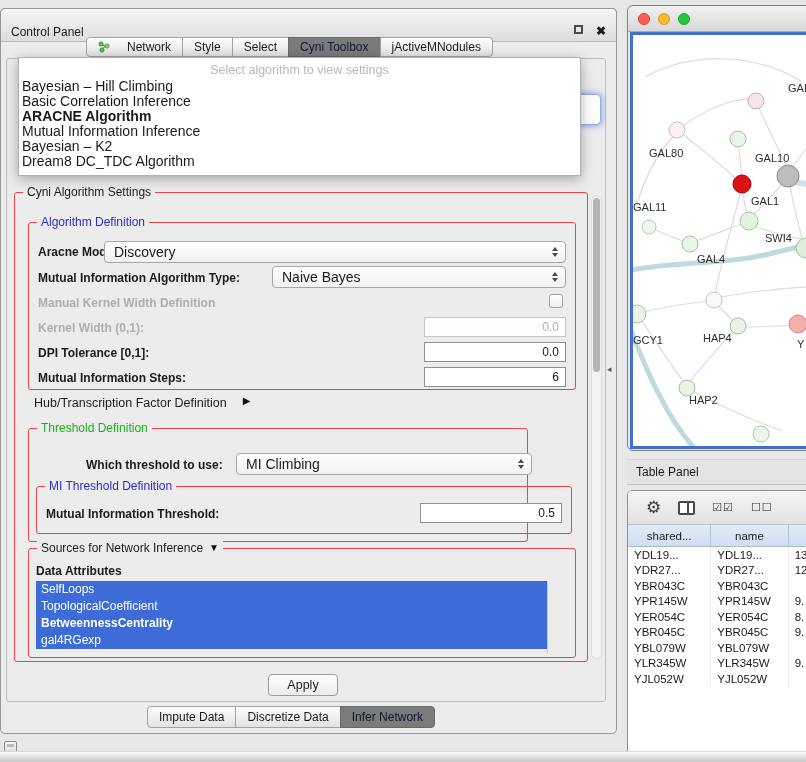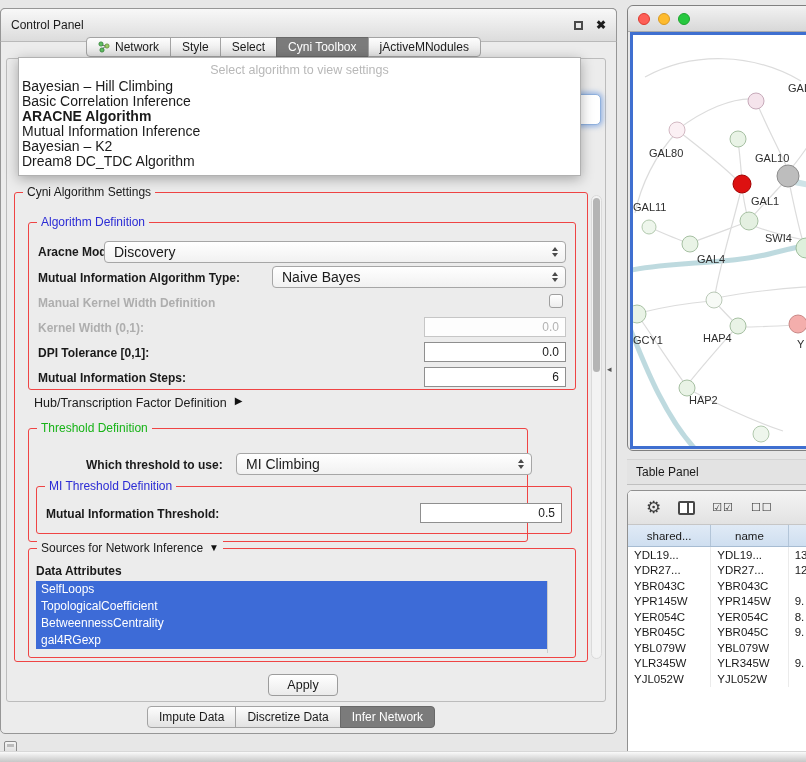--- a/index.html
+++ b/index.html
@@ -2,42 +2,42 @@
 <html><head>
 <meta charset="utf-8">
 <style>
 *{margin:0;padding:0;box-sizing:border-box}
 html,body{width:806px;height:762px}
 body{position:relative;overflow:hidden;background:#e7e7e7;font-family:"Liberation Sans",sans-serif;color:#1a1a1a}
 .lbl{position:absolute;font-size:12px;font-weight:bold;white-space:nowrap}
 .lbl.dis{color:#aeaeae}
 
 .cp-window{position:absolute;left:0;top:8px;width:617px;height:726px;background:#ececec;border:1px solid #969696;border-radius:5px}
-.cp-titlebar{position:absolute;left:0;top:8px;width:617px;height:23px;background:linear-gradient(#f8f8f8,#dcdcdc);border:1px solid #969696;border-bottom:1px solid #b9b9b9;border-radius:5px 5px 0 0;display:flex;align-items:center;padding:16px 10px;font-size:12px}
+.cp-titlebar{position:absolute;left:0;top:8px;width:617px;height:23px;background:linear-gradient(#f8f8f8,#dcdcdc);border:1px solid #969696;border-bottom:1px solid #b9b9b9;border-radius:5px 5px 0 0;display:flex;padding:16px 10px;font-size:12px}
 .cp-float-icon{width:9px;height:9px;border:2px solid #4a4a4a;margin-left:auto;margin-right:13px}
 .cp-close{font-size:12px;font-weight:bold;color:#1d1d1d;line-height:1;cursor:default}
 .tab-bar{position:absolute;display:flex;left:86px;top:37px;z-index:2}
-.tab{display:flex;align-items:center;gap:5px;height:20px;padding:0 11px;font-size:12px;background:linear-gradient(#fdfdfd,#e2e2e2);border:1px solid #a3a3a3;margin-left:-1px;color:#1a1a1a;white-space:nowrap}
+.tab{display:flex;align-items:center;gap:17px;height:20px;padding:0 11px;font-size:12px;background:linear-gradient(#fdfdfd,#e2e2e2);border:1px solid #a3a3a3;margin-left:-1px;color:#1a1a1a;white-space:nowrap}
 .tab:first-child{border-radius:4px 0 0 4px;margin-left:0}
 .tab:last-child{border-radius:0 4px 4px 0}
-.tab.selected{background:#7b7b7b;color:#ffffff;border-color:#696969}
+.tab.selected{background:#7b7b7b;color:#0f172a;border-color:#696969}
 .content-frame{position:absolute;left:6px;top:58px;width:600px;height:644px;border:1px solid #bcbcbc;border-radius:3px;background:#ececec}
 .group{position:absolute;border:1px solid #ef4444;border-radius:3px}
 .group-title{position:absolute;top:-8px;left:8px;background:#ececec;padding:0 4px;font-size:12px;white-space:nowrap;display:flex;align-items:center;gap:6px}
 .blue-title{color:#2b2bd5}
 .green-title{color:#17b317}
 .combo{position:absolute;height:22px;background:linear-gradient(#ffffff,#f1f1f1);border:1px solid #a6a6a6;border-radius:4px;display:flex;align-items:center;padding:0 24px 0 9px;font-size:14px}
 .combo-arrows{position:absolute;right:7px;top:50%;transform:translateY(-50%);display:flex;flex-direction:column;gap:2px}
 .combo-arrows i{display:block;width:0;height:0;border-left:3.5px solid transparent;border-right:3.5px solid transparent}
 .combo-arrows .up{border-bottom:4px solid #4a4a4a}
 .combo-arrows .down{border-top:4px solid #4a4a4a}
 .tfield{position:absolute;height:20px;background:#fff;border:1px solid #8f8f8f;font-size:12px;display:flex;align-items:center;justify-content:flex-end;padding:0 6px}
 .tfield.disabled{border-color:#c6c6c6;color:#b3b3b3;background:#fdfdfd}
 .checkbox{position:absolute;width:14px;height:14px;border:1px solid #9f9f9f;border-radius:3px;background:linear-gradient(#ffffff,#ededed)}
-.hub-row{position:absolute;display:flex;gap:8px;font-size:12.5px}
+.hub-row{position:absolute;display:flex;gap:16px;font-size:12.5px}
 .tri{font-size:10px;color:#111;line-height:1}
 .attr-list{position:absolute;background:#ececec;overflow:hidden}
 .attr-item{height:17px;line-height:17px;padding-left:5px;font-size:12px;color:#fff;width:511px}
 .attr-scroll{position:absolute;right:0;top:0;width:11px;height:100%;background:#ececec;border-left:1px solid #cccccc}
 .btn{position:absolute;display:flex;align-items:center;justify-content:center;background:linear-gradient(#ffffff,#ebebeb);border:1px solid #9c9c9c;border-radius:4px;font-size:12.5px;cursor:default}
 .vscroll{position:absolute;width:11px;background:#f3f3f3;border:1px solid #dadada;border-radius:6px}
 .vthumb{position:absolute;left:1px;width:7px;background:#b4b4b4;border-radius:4px}
 .splitter{position:absolute;left:607px;top:364px;font-size:9px;color:#555}
 .dropdown{position:absolute;left:18px;top:57px;width:563px;background:#fff;border:1px solid #b1b1b1;box-shadow:0 3px 12px rgba(0,0,0,0.3);padding:3px 0 6px;z-index:50}
 .dd-placeholder{text-align:center;color:#b8b8b8;font-size:12.5px;height:18px;line-height:18px}
@@ -177,21 +177,21 @@
 <div class="group" style="left:28px;top:548px;width:548px;height:110px">
   <span class="group-title">
     <span>Sources for Network Inference</span>
     <span class="tri">▼</span>
   </span>
 </div>
 <div class="lbl" style="left:36px;top:564px">Data Attributes</div>
 <div class="attr-list" style="left:36px;top:581px;width:522px;height:72px">
   <div class="attr-item" style="background: rgb(61, 107, 215);">SelfLoops</div>
   <div class="attr-item" style="background: rgb(61, 107, 215);">TopologicalCoefficient</div>
-  <div class="attr-item" style="background: rgb(61, 107, 215);">BetweennessCentrality</div>
+  <div class="attr-item" style="background: rgb(61, 107, 215); font-weight: bold;">BetweennessCentrality</div>
   <div class="attr-item" style="background: rgb(61, 107, 215);">gal4RGexp</div>
   <div class="attr-scroll"></div>
 </div>
 
 <div class="btn" style="left:268px;top:674px;width:70px;height:22px">Apply</div>
 
 <div class="tab-bar" style="left:147px;top:706px">
   <div class="tab" style="height:22px">
       <span>Impute Data</span>
     </div>

